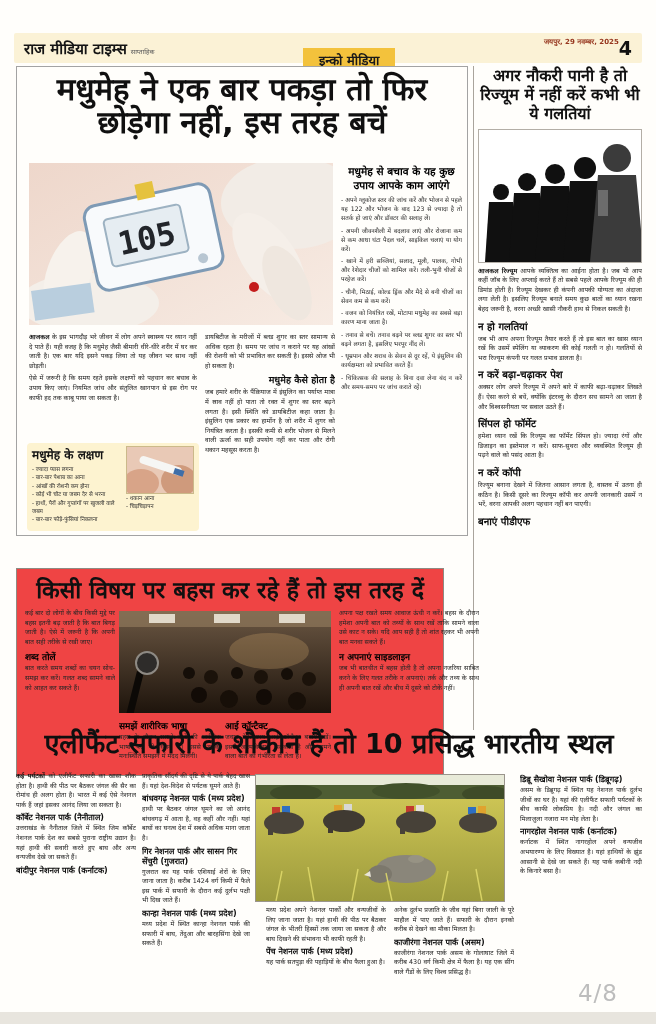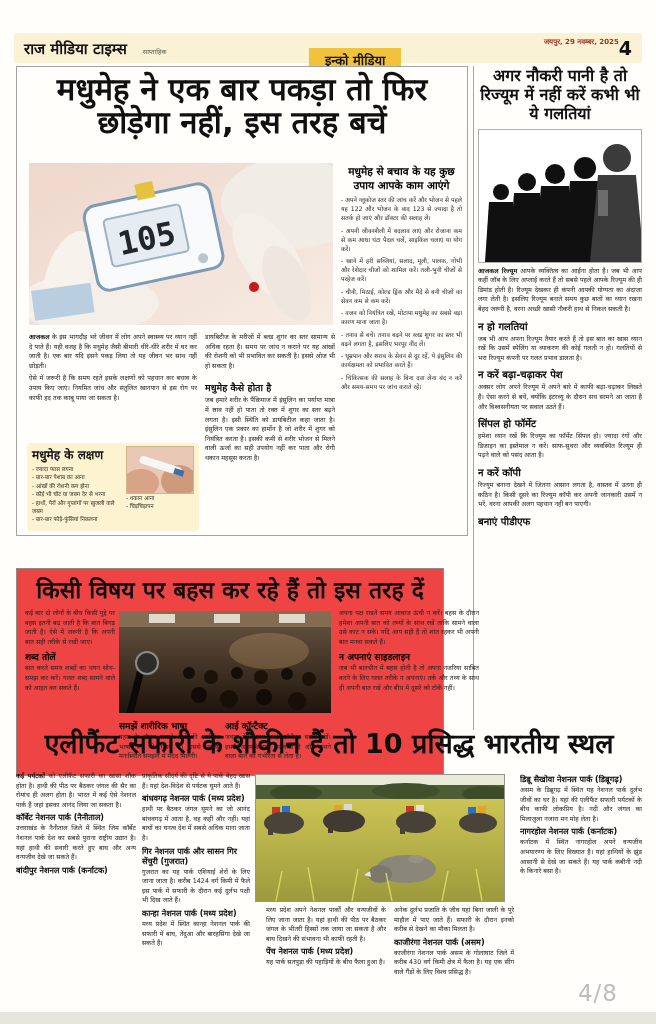--- a/index.html
+++ b/index.html
@@ -3,34 +3,34 @@
 <meta charset="utf-8">
 <style>
   * { box-sizing: border-box; margin: 0; padding: 0; }
   body { background:#ffffff; font-family:"DejaVu Sans", sans-serif; }
   .page { position:relative; width:656px; height:1024px; background:#fffefb; overflow:hidden; }
 
   
   .masthead { position:absolute; left:14px; top:33px; width:628px; height:30px;
     background:#fbf2d6; display:flex; align-items:center; justify-content:space-between;
     padding:0 10px; border-radius:2px; }
-  .mh-left { display:flex; align-items:baseline; gap:16px; }
+  .mh-left { display:flex; align-items:baseline; gap:4px; }
   .paper-name { font-size:15px; font-weight:700; color:#141414; }
   .edition-tag { font-size:6.5px; color:#5a5a5a; }
   .mh-badge { background:#f3c23c; font-size:13px; font-weight:700; color:#191919; padding:3px 16px;margin-top:23px; }
   .mh-right { display:flex; align-items:flex-start; }
   .dateline { font-size:7px; font-weight:700; color:#96361e; }
   .page-no { font-size:19px; font-weight:700; color:#111; }
 
   .vdiv { position:absolute; left:473px; top:66px; width:1px; height:664px; background:#a9a49c; }
 
   
   .b { font-size:6.4px; line-height:1.5; text-align:justify; color:#262626; margin-bottom:3px; }
   .lead { font-weight:700; color:#111; }
-  .subhead { font-size:9.5px; font-weight:700; color:#0e0e0e; margin:11px 0 2px; line-height:1.25; }
+  .subhead { font-size:9.5px; font-weight:700; color:#0e0e0e; margin:3px 0 2px; line-height:1.25;text-align:right; }
   .parkhead { font-size:8px; font-weight:700; color:#0e0e0e; margin:3px 0 1px; line-height:1.25; }
 
   
   .diabetes-box { position:absolute; left:16px; top:66px; width:452px; height:470px;
     border:1px solid #a3a3a3; background:#fffefb; }
   .d-headline { font-size:31px; line-height:1.08; font-weight:700; text-align:center;
     color:#101010; padding:6px 6px 2px; }
   .d-image { position:absolute; left:12px; top:96px; width:304px; height:162px; overflow:hidden; }
   .d-tips { position:absolute; left:324px; top:98px; width:121px; height:368px; overflow:hidden; }
   .d-tips h3 { font-size:10.5px; font-weight:700; text-align:center; line-height:1.3; margin-bottom:4px; }

